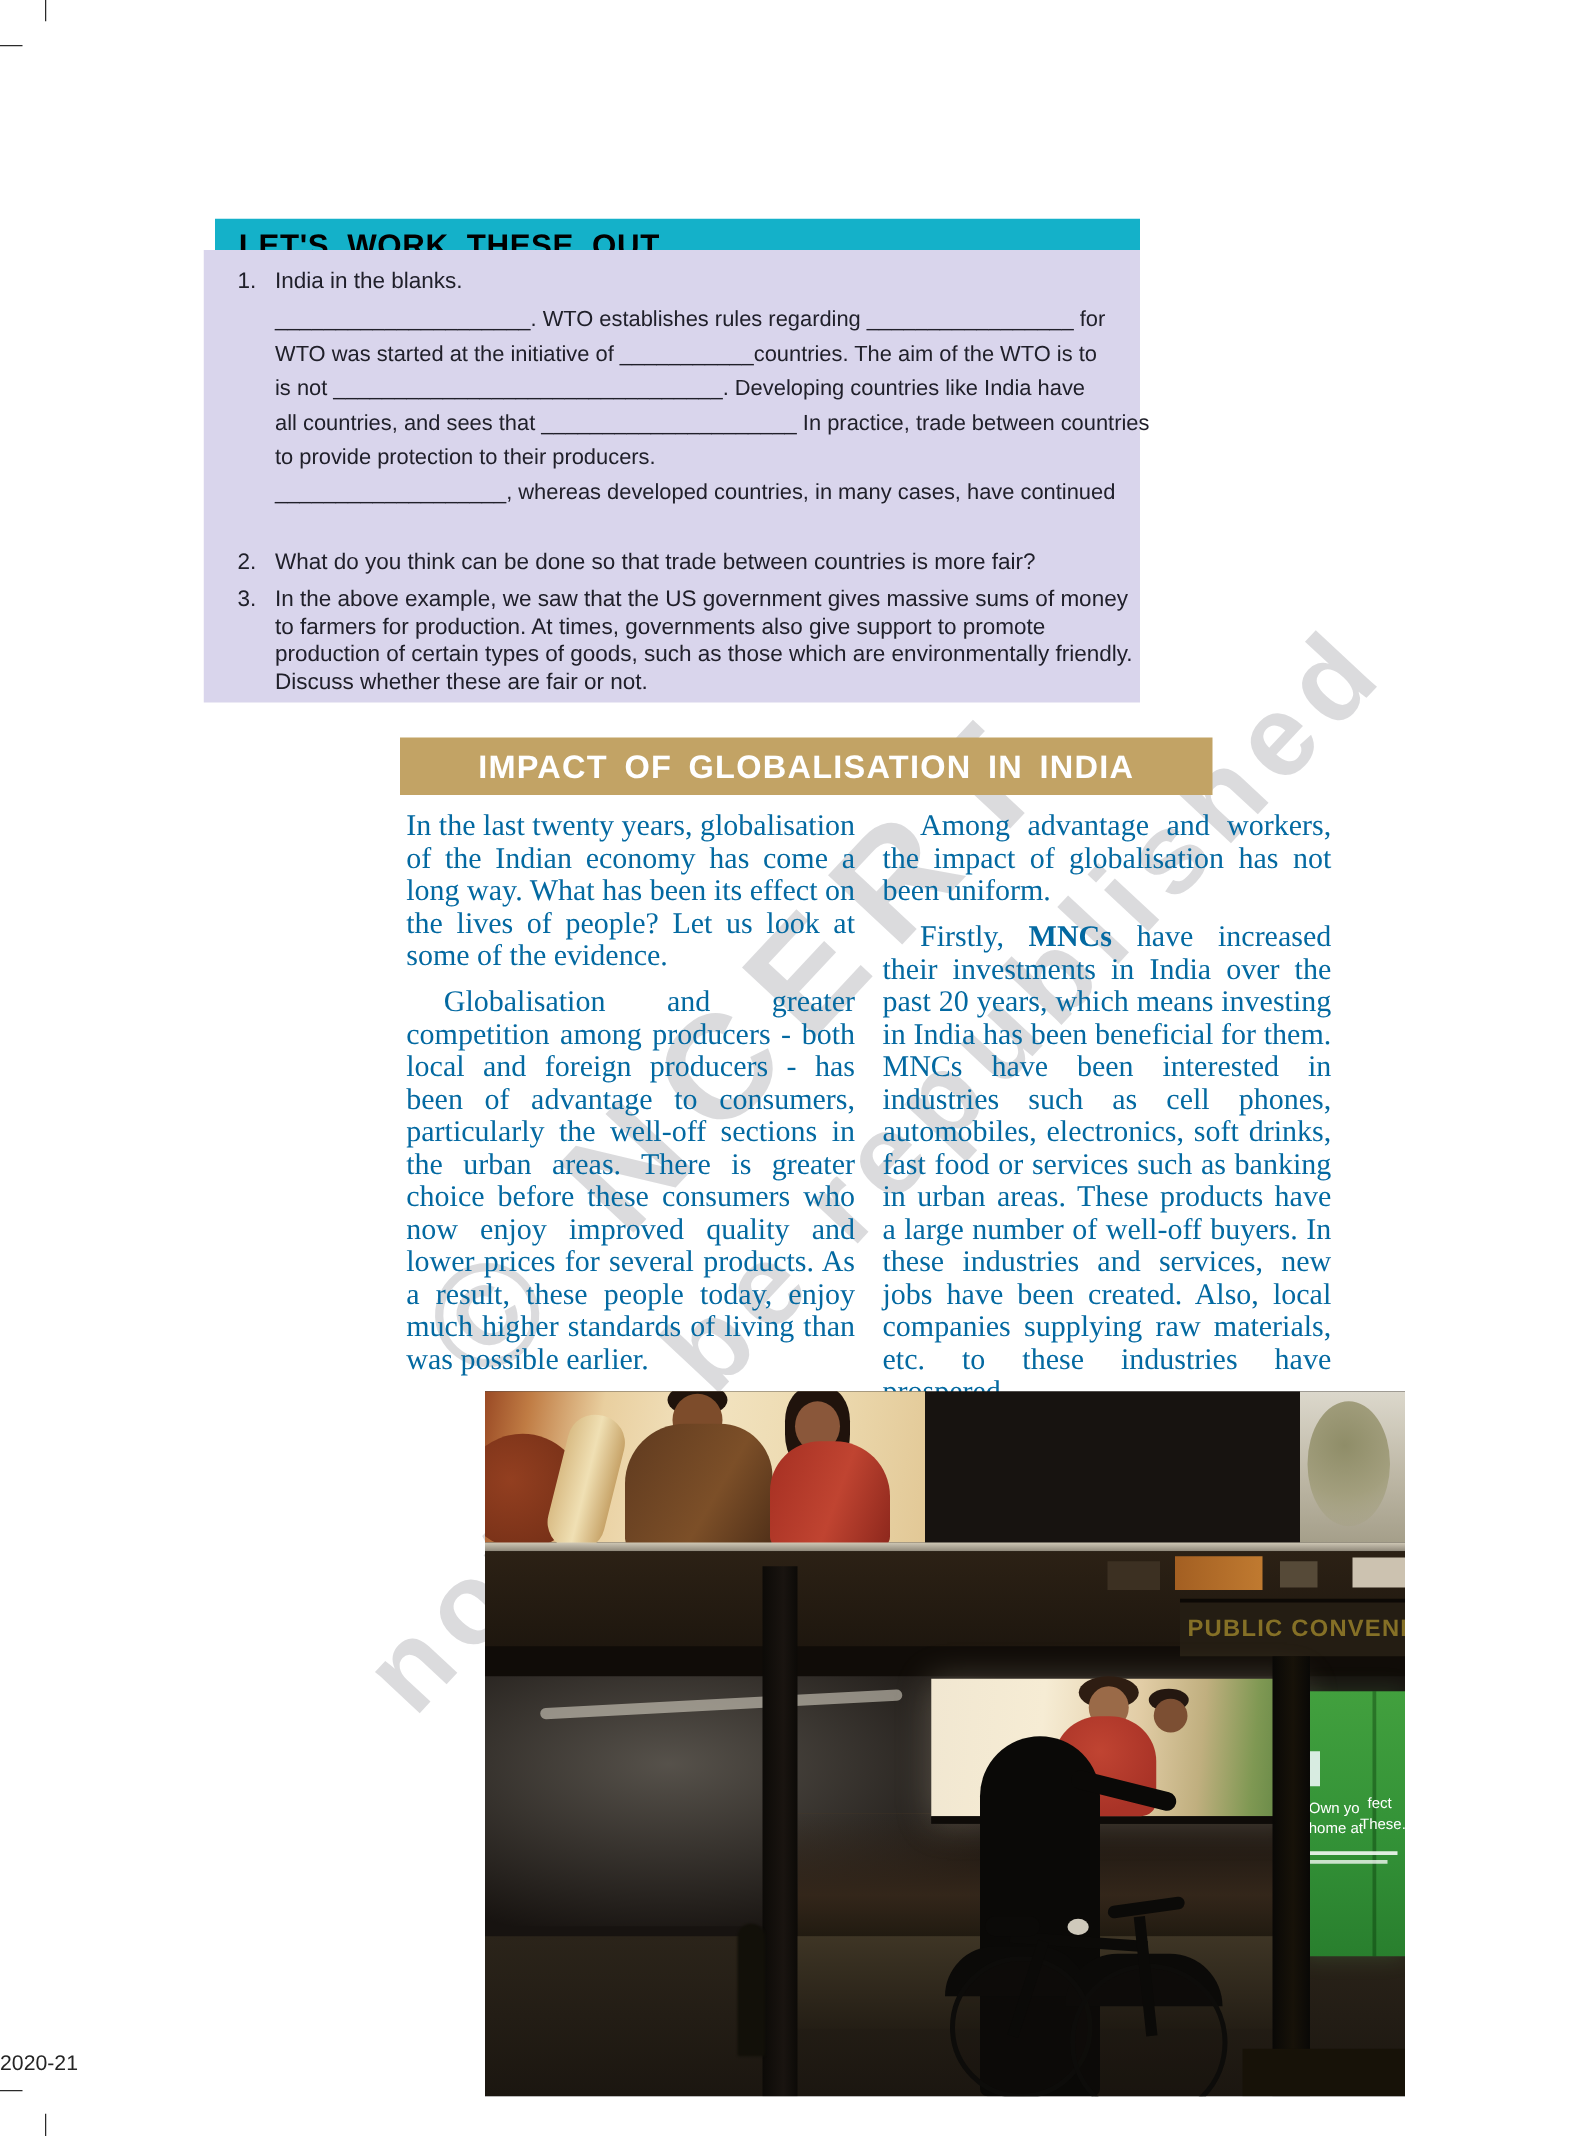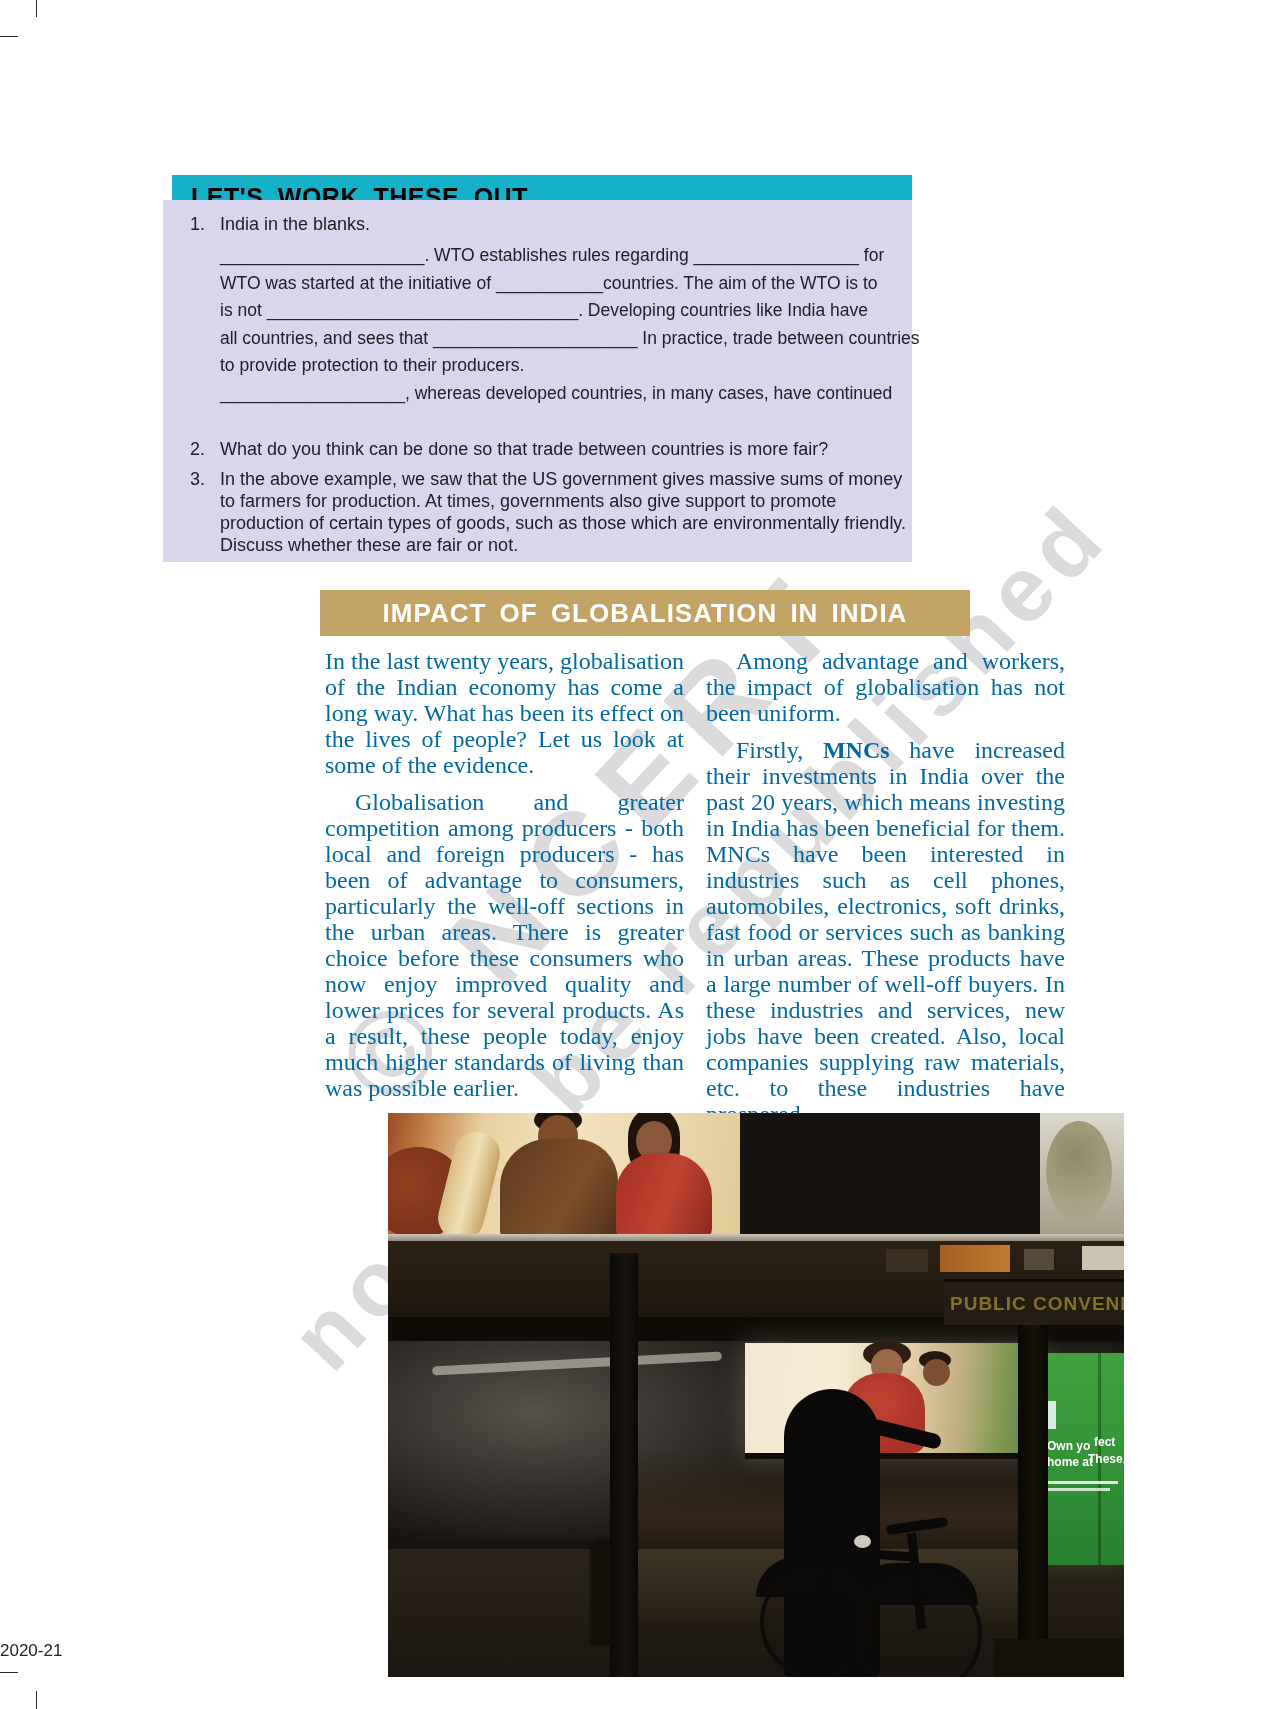--- a/index.html
+++ b/index.html
@@ -78,21 +78,21 @@
 
   .board{left:357px;top:230px;width:297px;height:110px;background:linear-gradient(95deg,#f1e7d1 0%,#f6ecd4 30%,#e2cda6 55%,#c0af7f 72%,#7f9853 86%,#567e3e 100%);border-bottom:6px solid #0e0b08;box-shadow:0 0 26px rgba(240,225,190,0.25);}
   .w-hair{left:118px;top:-2px;width:48px;height:26px;background:#2e1d12;border-radius:50%;}
   .w-head{left:126px;top:6px;width:32px;height:34px;background:#9a6a48;border-radius:50%;}
   .w-body{left:98px;top:30px;width:82px;height:80px;background:radial-gradient(circle at 45% 35%,#c04432,#a93327 70%);border-radius:45% 45% 15% 15%;}
   .c-hair{left:174px;top:8px;width:32px;height:18px;background:#241710;border-radius:50%;}
   .c-head{left:178px;top:16px;width:27px;height:27px;background:#7c4f33;border-radius:50%;}
 
   .adpanel{left:652px;top:240px;width:84px;height:212px;background:linear-gradient(180deg,#42a03e 0%,#339237 55%,#297f2e 100%);box-shadow:0 0 18px rgba(120,220,120,0.18);color:#fff;}
   .ad-white{left:3px;top:48px;width:13px;height:28px;background:#d8ece1;}
-  .ad-frag{font-weight:bold;font-size:12px;white-space:nowrap;}
+  .ad-frag{font-weight:normal;font-size:12px;white-space:nowrap;}
   .ad-tiny1{left:6px;top:128px;width:72px;height:3px;background:rgba(255,255,255,0.85);}
   .ad-tiny2{left:6px;top:135px;width:64px;height:3px;background:rgba(255,255,255,0.75);}
   .ad-seam{left:58px;top:0;width:3px;height:212px;background:rgba(0,40,0,0.35);}
 
   .pillar-c{left:222px;top:140px;width:28px;height:424px;background:linear-gradient(90deg,#0c0a07,#191410 60%,#0c0a07);}
   .pillar-r{left:630px;top:212px;width:30px;height:352px;background:linear-gradient(90deg,#090806,#171209 55%,#090806);}
   .pillar-r-base{left:606px;top:526px;width:130px;height:38px;background:#171208;}
 
   .far-person{left:202px;top:426px;width:22px;height:106px;background:#121009;border-radius:11px 11px 2px 2px;filter:blur(1px);}
 

